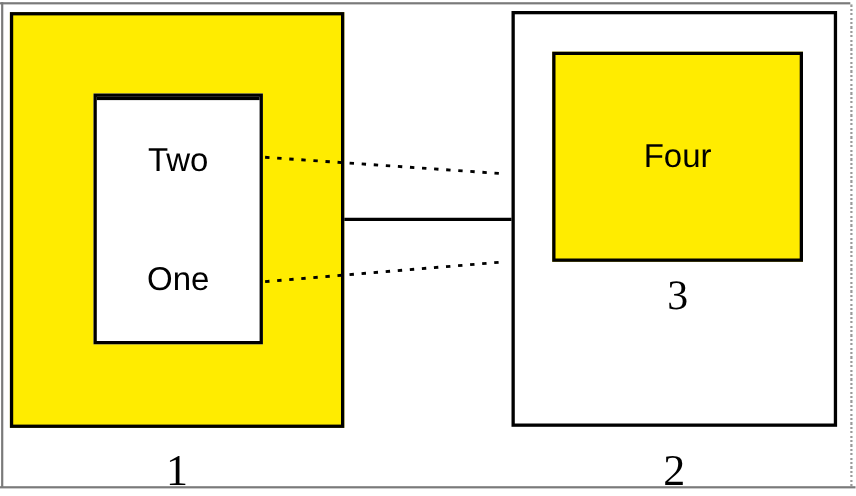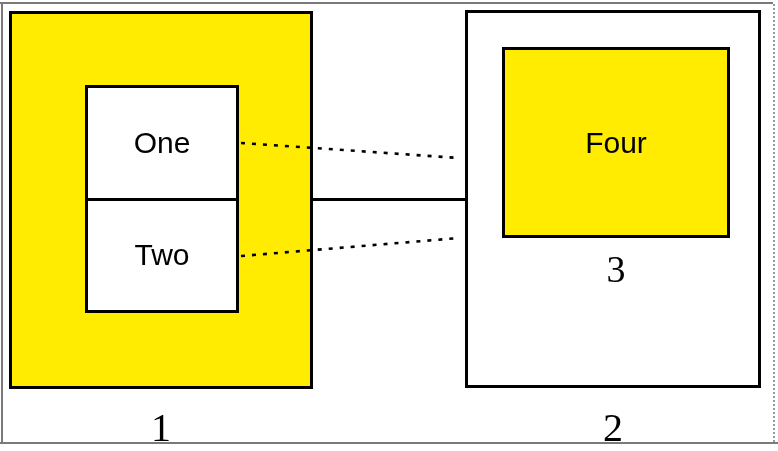--- a/index.html
+++ b/index.html
@@ -75,25 +75,25 @@
 <div class="canvas">
 
   <div class="frame-top"></div>
   <div class="frame-left"></div>
   <div class="frame-bottom"></div>
   <div class="frame-right"></div>
 
   <div class="rect1"></div>
 
   <div class="inner-box">
+    <div class="cell cell-two">
+      <span>Two</span>
+    </div>
     <div class="cell cell-one">
       <span>One</span>
-    </div>
-    <div class="cell cell-two">
-      <span>Two</span>
     </div>
   </div>
 
   <div class="rect2"></div>
 
   <div class="four-box">
     <span>Four</span>
   </div>
 
   <div class="num-label label-3">3</div>

